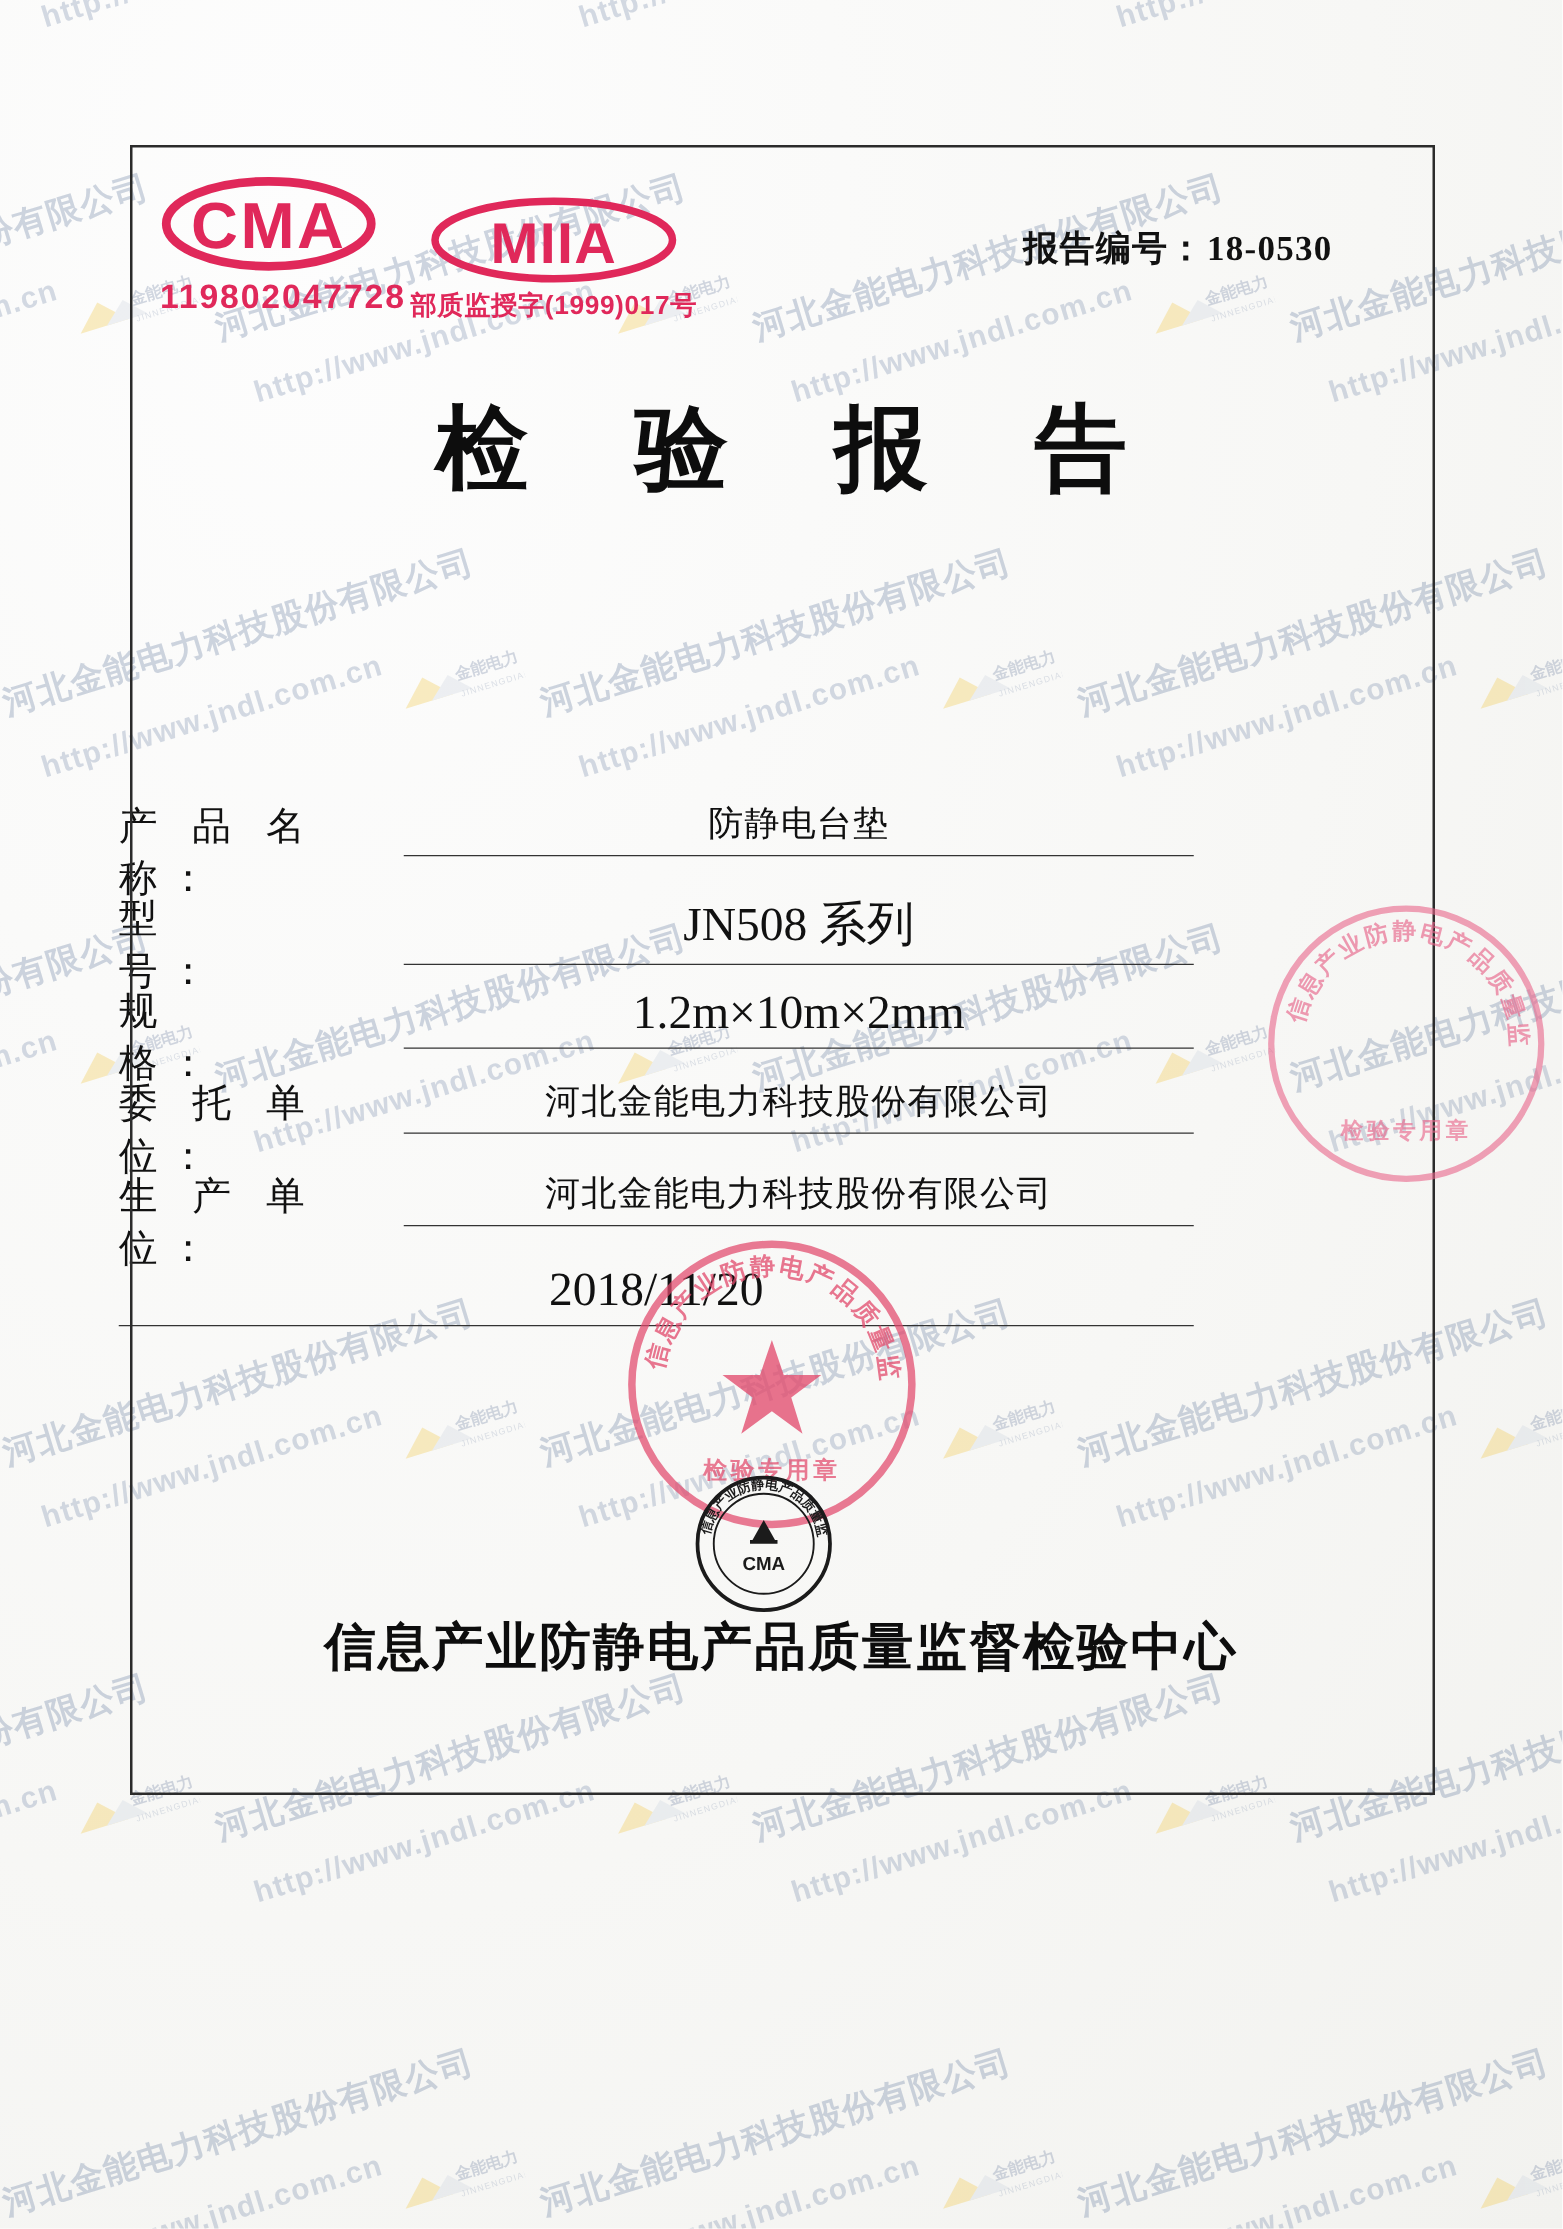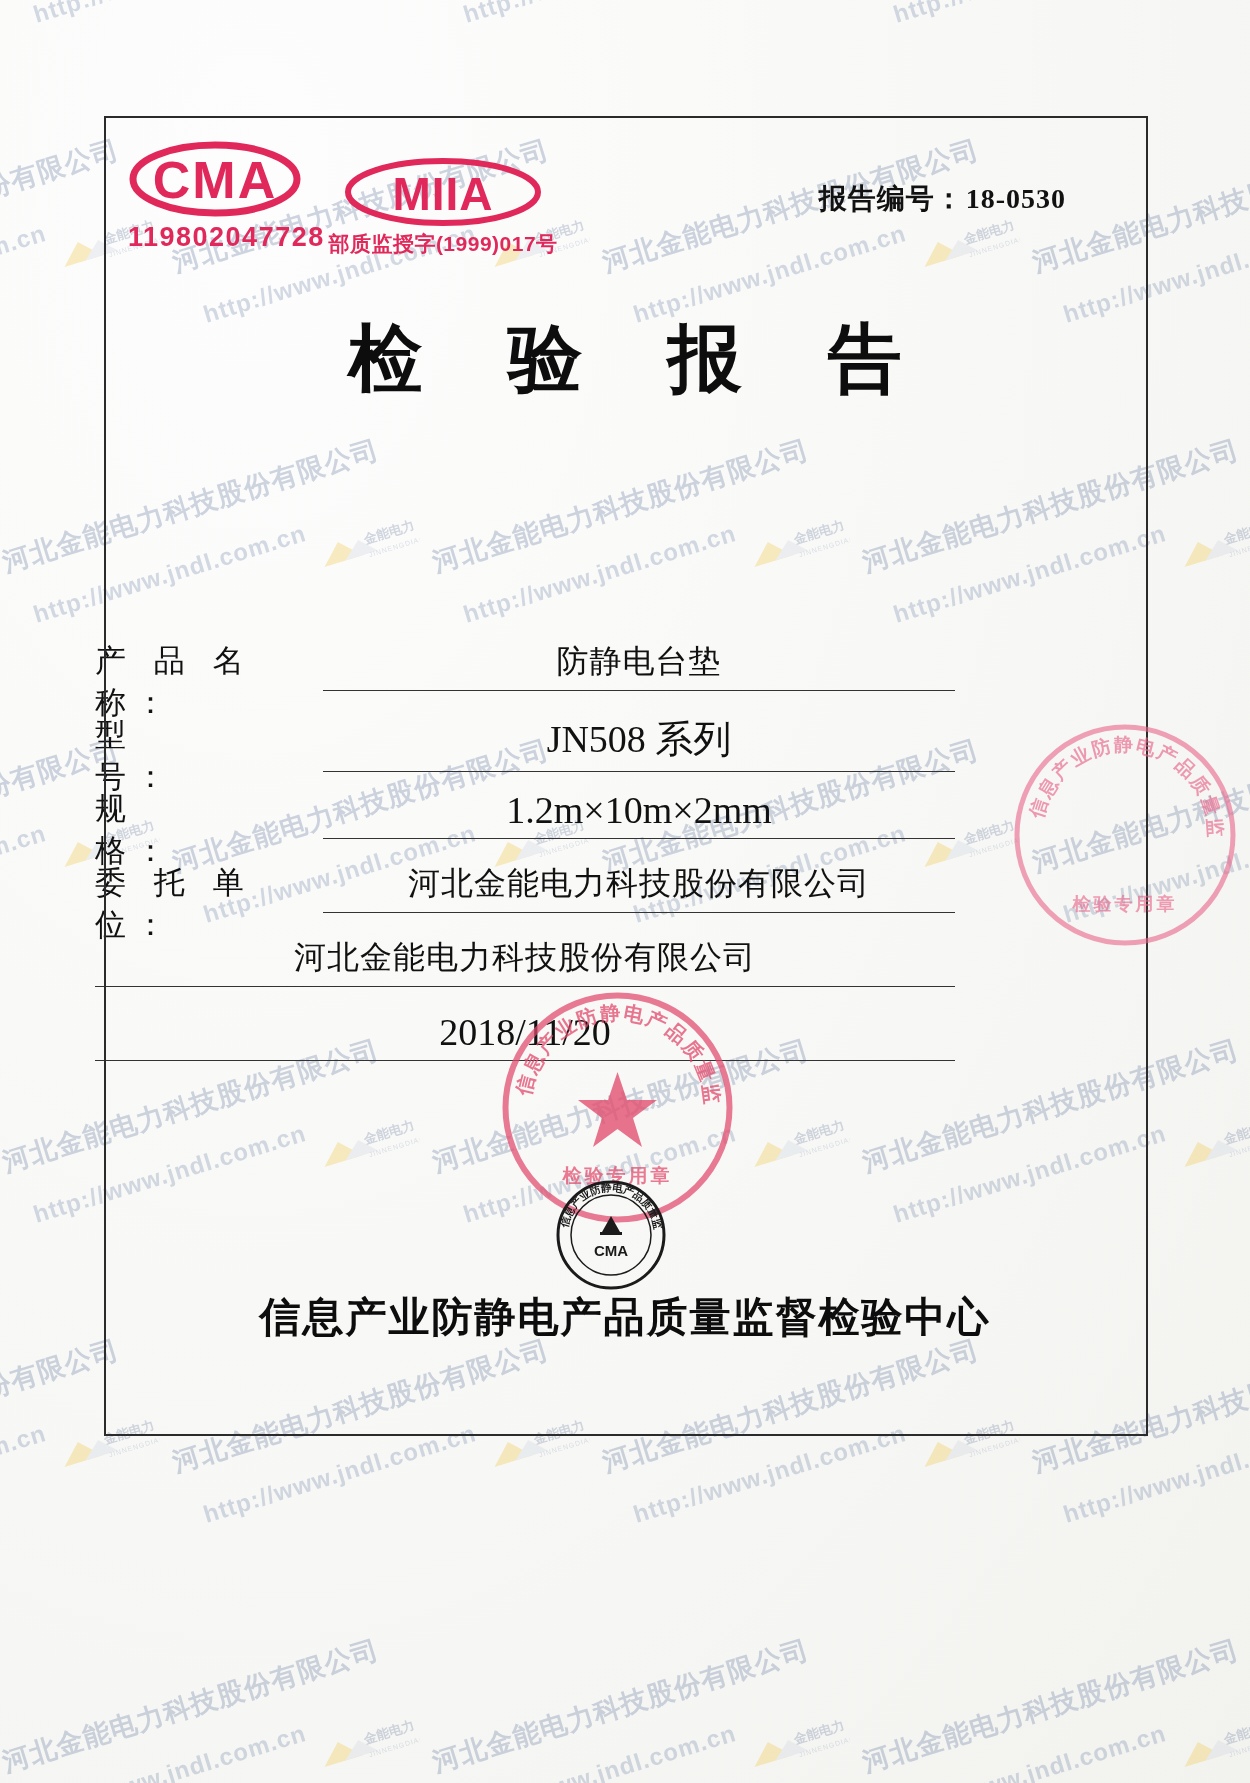--- a/index.html
+++ b/index.html
@@ -157,21 +157,21 @@
     flex: 1 1 auto;
     border-bottom: 1.5px solid #333;
     text-align: center;
     font-size: 38px;
     padding-bottom: 6px;
     color: #111;
     font-family: "Liberation Serif", "DejaVu Serif", serif;
   }
   .field-value.cjk {
     font-family: "DejaVu Sans", "Liberation Sans", sans-serif;
-    font-size: 32px;
+    font-size: 28px;
     letter-spacing: 1px;
   }
 
   
   .seal-red {
     position: absolute;
     left: 500px;
     top: 990px;
     width: 235px;
     height: 235px;
@@ -420,20 +420,21 @@
         </div>
         <div class="field-row">
           <div class="field-label">规　　　格<span class="colon">：</span></div>
           <div class="field-value">1.2m×10m×2mm</div>
         </div>
         <div class="field-row">
           <div class="field-label">委 托 单 位<span class="colon">：</span></div>
           <div class="field-value cjk">河北金能电力科技股份有限公司</div>
         </div>
         <div class="field-row">
+          <div class="field-label">生 产 单 位<span class="colon">：</span></div>
           <div class="field-value cjk">河北金能电力科技股份有限公司</div>
         </div>
         <div class="field-row">
           <div class="field-value">2018/11/20</div>
         </div>
       </div>
 
     <div class="seal-red">
       <svg viewBox="0 0 235 235" width="235" height="235">
         <circle cx="117.5" cy="117.5" r="112" fill="none" stroke="#e2496c" stroke-width="6" opacity="0.85"></circle>

